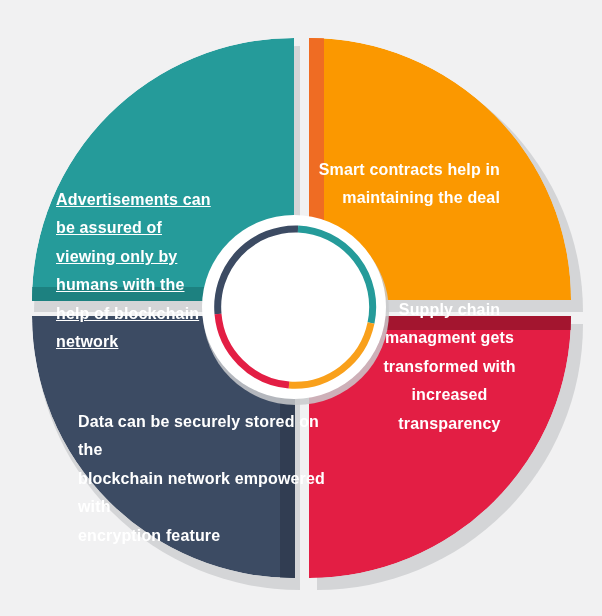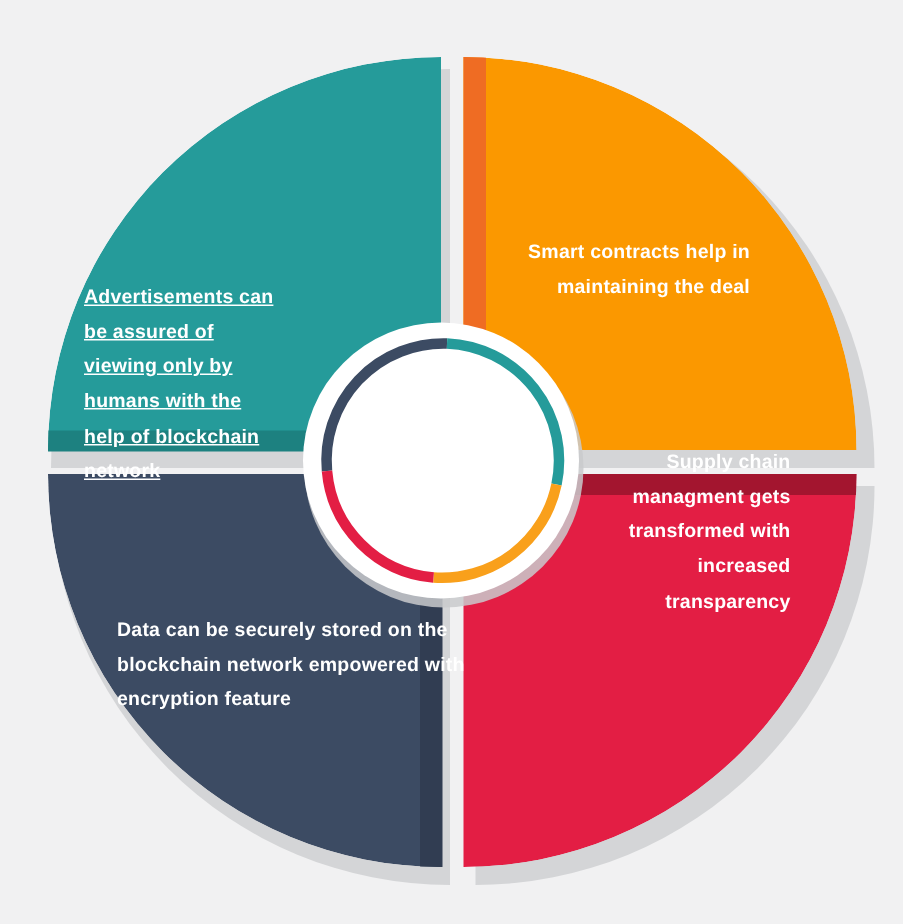--- a/index.html
+++ b/index.html
@@ -28,21 +28,21 @@
     width: 602px;
     height: 616px;
     display: block;
   }
 
   .quad-label {
     position: absolute;
     color: #ffffff;
     font-family: "Liberation Sans", sans-serif;
     font-weight: bold;
-    font-size: 13px;
+    font-size: 16px;
     line-height: 1.78;
     letter-spacing: 0.15px;
     white-space: pre-line;
     pointer-events: none;
   }
 
   #label-teal {
     left: 56px;
     top: 186px;
     width: 185px;
@@ -54,21 +54,21 @@
     left: 305px;
     top: 156px;
     width: 195px;
     text-align: right;
   }
 
   #label-crimson {
     left: 372px;
     top: 296px;
     width: 155px;
-    text-align: right;
+    text-align: center;
   }
 
   #label-navy {
     left: 78px;
     top: 408px;
     width: 265px;
     text-align: left;
   }
 
   #hub-text {

